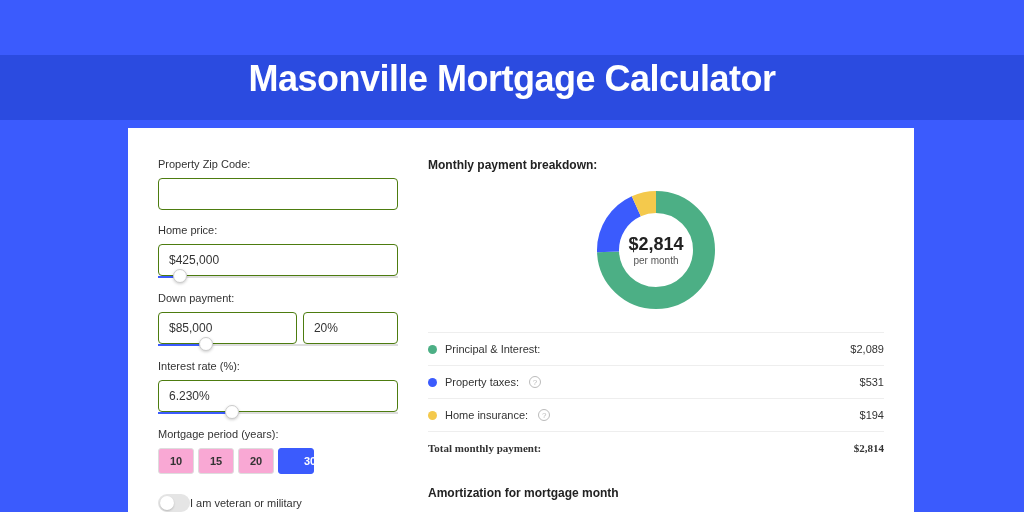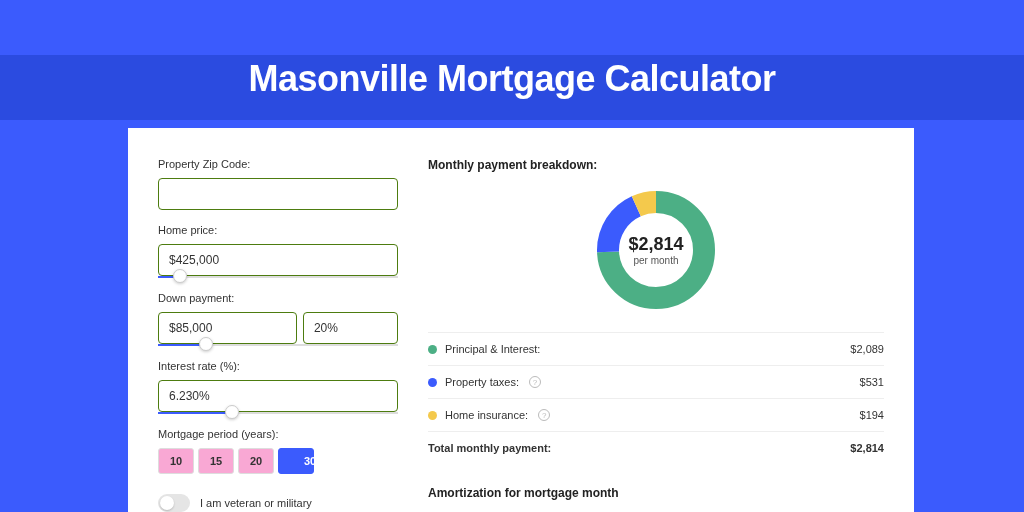--- a/index.html
+++ b/index.html
@@ -103,21 +103,21 @@
     justify-content: center;
     cursor: pointer;
   }
   .period-btn.active {
     background: #3b5bfd;
     color: #fff;
     border-color: #3b5bfd;
     padding-left: 28px;
   }
 
-  .toggle-row { display: flex; align-items: center; gap: 10px; margin-top: 20px; }
+  .toggle-row { display: flex; align-items: center; margin-top: 20px; }
   .toggle {
     width: 32px;
     height: 18px;
     background: #e5e5e5;
     border-radius: 10px;
     position: relative;
   }
   .toggle-knob {
     position: absolute;
     top: 2px;
@@ -160,21 +160,21 @@
     font-size: 11px;
     color: #333;
   }
   .legend-row:first-of-type { border-top: none; }
   .legend-left { display: flex; align-items: center; gap: 8px; }
   .dot { width: 9px; height: 9px; border-radius: 50%; }
   .dot-green { background: #4caf85; }
   .dot-blue { background: #3b5bfd; }
   .dot-yellow { background: #f4c94c; }
   .legend-value { font-weight: 400; }
-  .total-row { font-weight: 700; }
+  .total-row { font-weight: 700; font-family: Liberation Serif, serif; }
   .total-row .legend-value { font-weight: 700; }
   .info-icon {
     display: inline-flex;
     width: 12px; height: 12px;
     border: 1px solid #bbb;
     border-radius: 50%;
     font-size: 8px;
     color: #bbb;
     align-items: center;
     justify-content: center;

